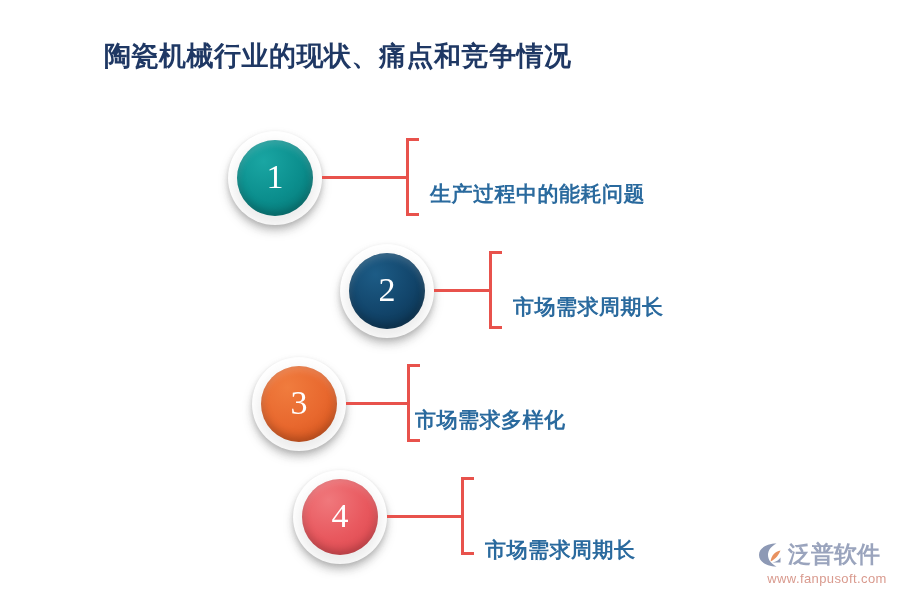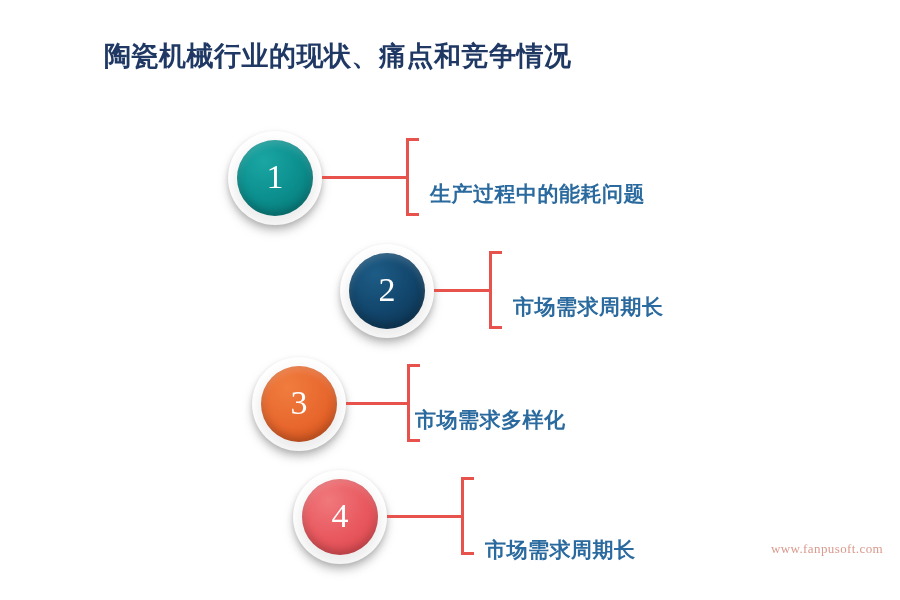--- a/index.html
+++ b/index.html
@@ -143,21 +143,21 @@
     font-weight: 700;
     color: #9aa4bd;
     font-family: "Liberation Serif", "DejaVu Serif", serif;
     letter-spacing: 0px;
     line-height: 26px;
   }
   .wm-url {
     margin-top: 1px;
     font-size: 13px;
     color: #d99a8e;
-    font-family: Liberation Serif, serif;
+    font-family: Liberation Sans, sans-serif;
     letter-spacing: 0.4px;
     text-align: center;
     width: 140px;
   }
 </style>
 </head>
 <body>
 
 <div class="slide">
 
@@ -201,16 +201,26 @@
       <div class="badge-inner" style="background:radial-gradient(circle at 35% 28%, #f0787c 0%, #e8585e 52%, #d8434a 100%);">
         <span class="badge-num">4</span>
       </div>
     </div>
     <div class="connector" style="left:387px; top:515px; width:75px;"></div>
     <div class="bracket" style="left:461px; top:477px;"></div>
     <div class="label" style="left:485px; top:516px;">市场需求周期长</div>
   </div>
 
   <div class="watermark">
+    <div class="wm-row">
+      <span class="wm-mark">
+        <svg viewBox="0 0 28 26" width="28" height="26" aria-hidden="true">
+          <path d="M19.5 1.5 C10 1.5 2 6 2 13 C2 20 10 24.5 19.5 24.5 C14.5 22 11 18 11 13 C11 8 14.5 4 19.5 1.5 Z" fill="#8d99b5"></path>
+          <path d="M13.5 19.5 C14.5 13 18 9.5 23.5 8.5 C21.5 13 19 17 13.5 19.5 Z" fill="#e8915f"></path>
+          <path d="M15.5 20.5 C19 20 22 18 23.5 15.5 L23.5 20.5 Z" fill="#8d99b5"></path>
+        </svg>
+      </span>
+      <span class="wm-name">泛普软件</span>
+    </div>
     <div class="wm-url">www.fanpusoft.com</div>
   </div>
 
 </div>
 
 </body></html>

